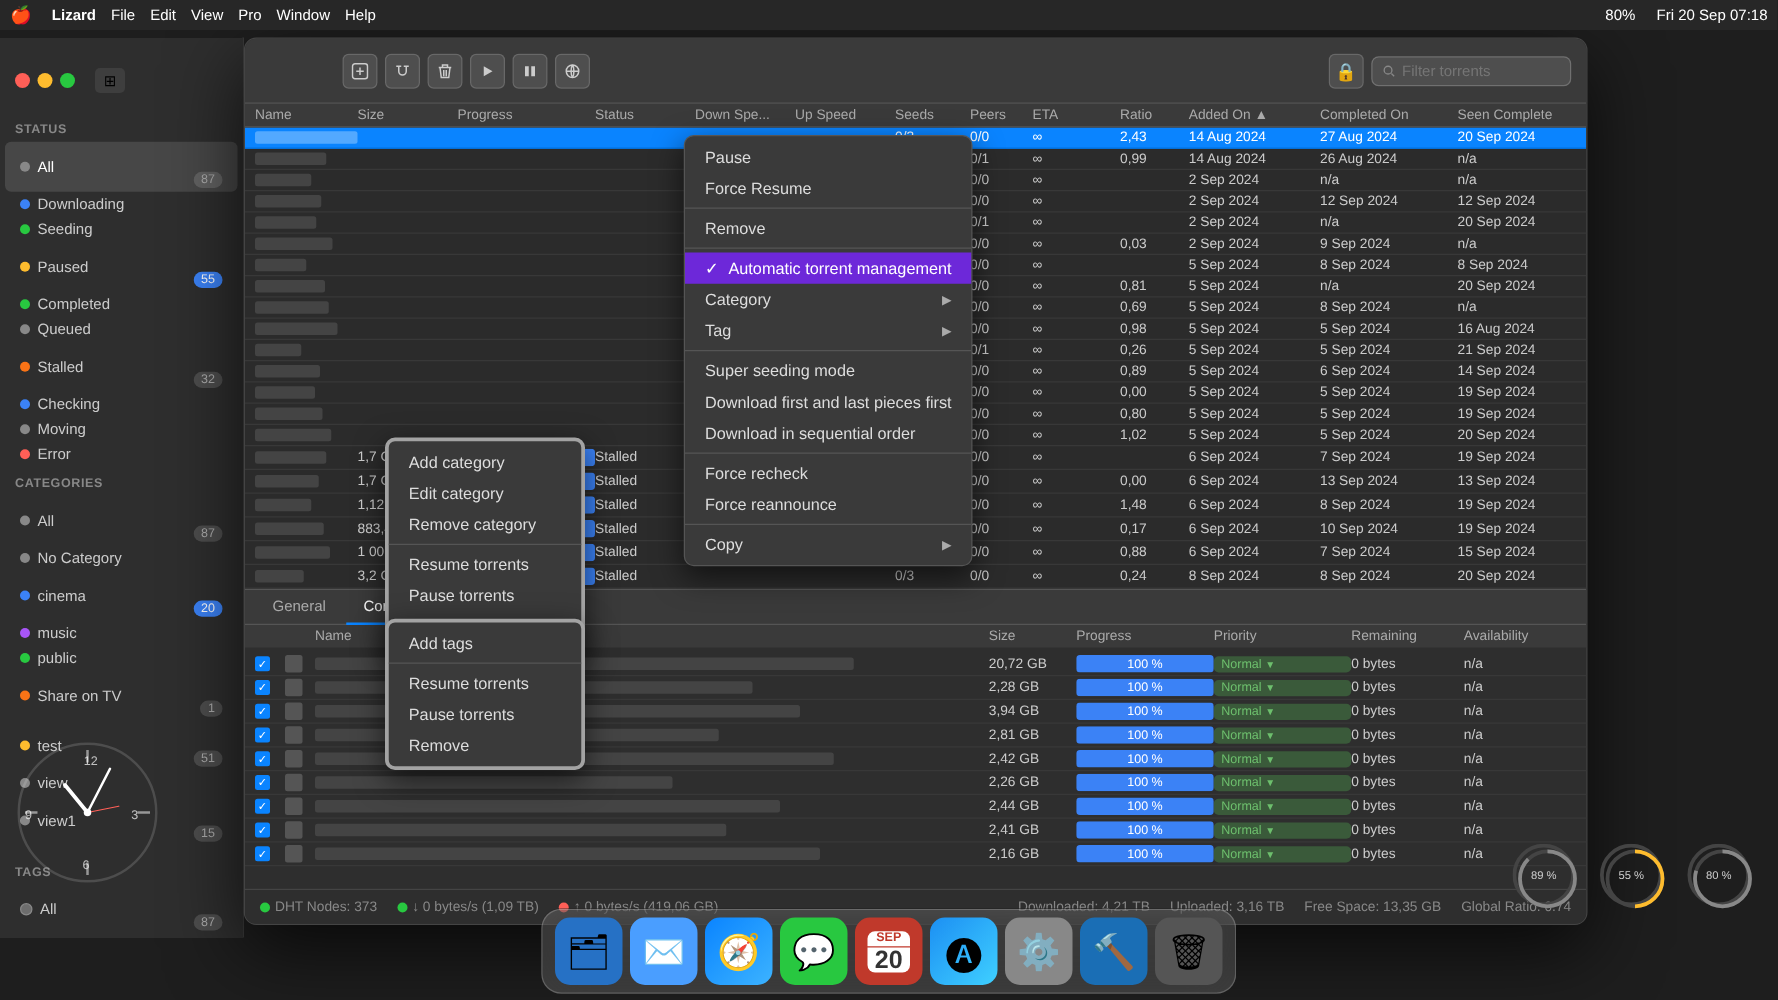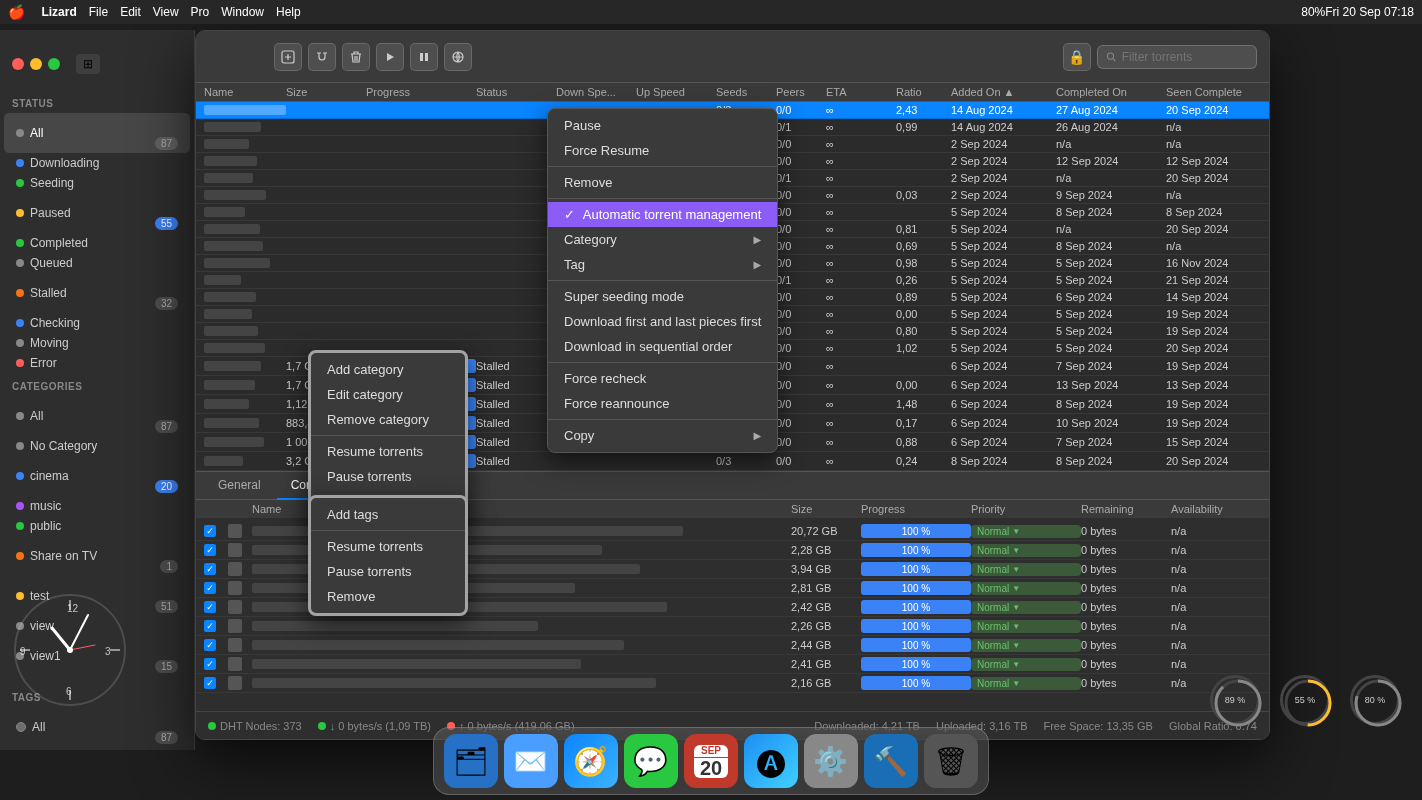--- a/index.html
+++ b/index.html
@@ -19,21 +19,21 @@
       background: rgba(40,40,40,0.95);
       display: flex;
       align-items: center;
       padding: 0 8px;
       color: #fff;
       font-size: 12px;
       position: relative;
       z-index: 100;
     }
     .menubar-left { display: flex; align-items: center; gap: 12px; }
-    .menubar-right { margin-left: auto; display: flex; align-items: center; gap: 0; }
+    .menubar-right { margin-left: auto; display: flex; align-items: center; gap: 17px; }
     .apple-logo { font-size: 14px; margin-right: 4px; }
     .menubar-app-name { font-weight: 600; }
 
     
     .main-window {
       position: absolute;
       top: 30px;
       left: 195px;
       width: 1075px;
       height: 710px;
@@ -177,21 +177,21 @@
     }
     .context-item {
       padding: 5px 16px;
       color: #ddd;
       cursor: pointer;
       font-size: 13px;
       display: flex;
       align-items: center;
       justify-content: space-between;
     }
-    .context-item.active { background: #8b5cf6; color: #fff; }
+    .context-item.active { background: #6d28d9; color: #fff; }
     .context-item.checked::before { content: '✓'; margin-right: 6px; }
     .context-separator { height: 1px; background: #555; margin: 3px 0; }
     .context-chevron { font-size: 10px; color: #aaa; }
 
     
     .sub-context-menu {
       position: absolute;
       background: #3a3a3a;
       border: 3px solid #a3a3a3;
       border-radius: 8px;
@@ -650,21 +650,21 @@
             <span></span>
             <span></span>
             <span></span>
             <span></span>
           <span>0/3</span>
             <span>0/0</span>
             <span>∞</span>
             <span>0,98</span>
           <span>5 Sep 2024</span>
             <span>5 Sep 2024</span>
-            <span>16 Nov 2024</span>
+            <span>16 Aug 2024</span>
         </div>
         <div style="display:grid; grid-template-columns: 1fr 80px 110px 80px 80px 80px 60px 50px 70px 55px 105px 110px 95px; padding:2px 8px; color:#ccc; font-size:11px; align-items:center; border-bottom:1px solid #383838;">
           <span style="background:#444; height:10px; display:block; border-radius:2px; width:45%;"></span>
           <span></span>
             <span></span>
             <span></span>
             <span></span>
             <span></span>
           <span>0/2</span>
             <span>0/1</span>

